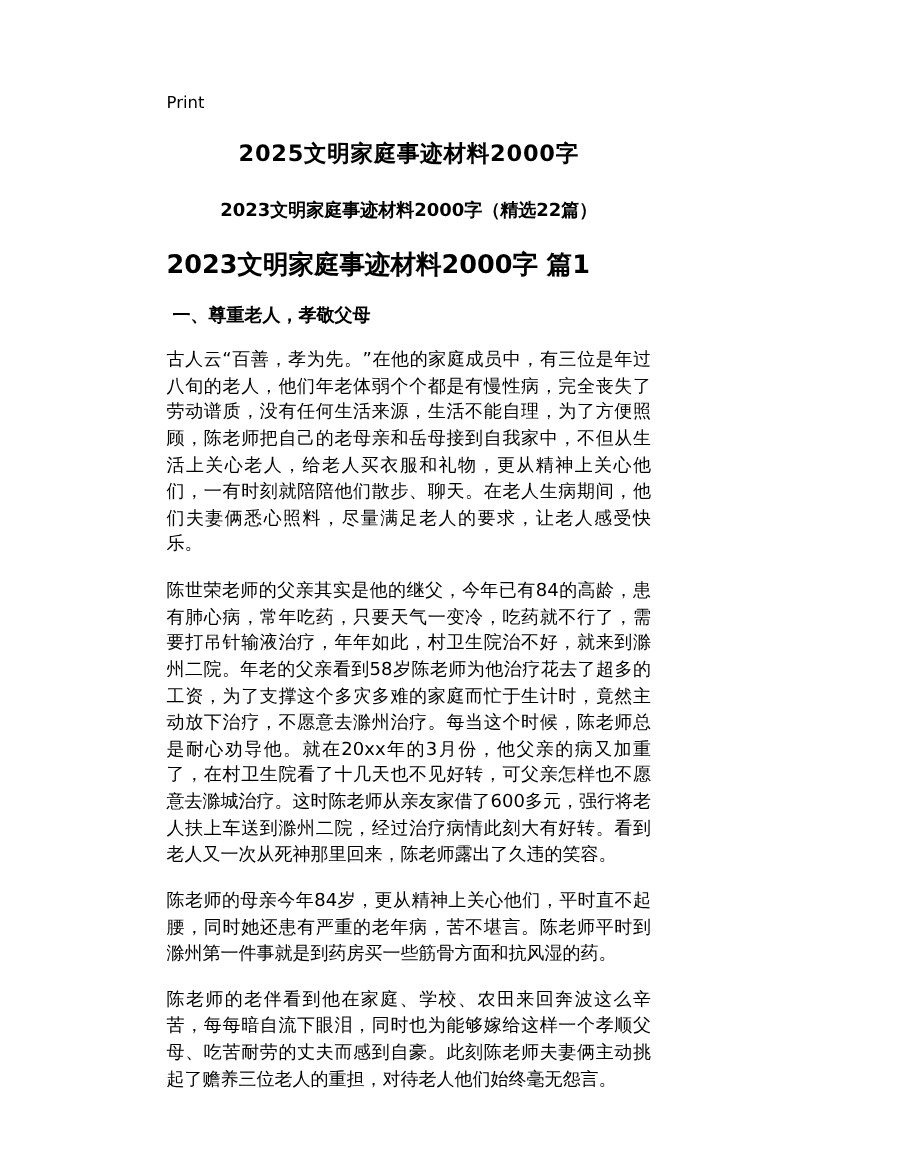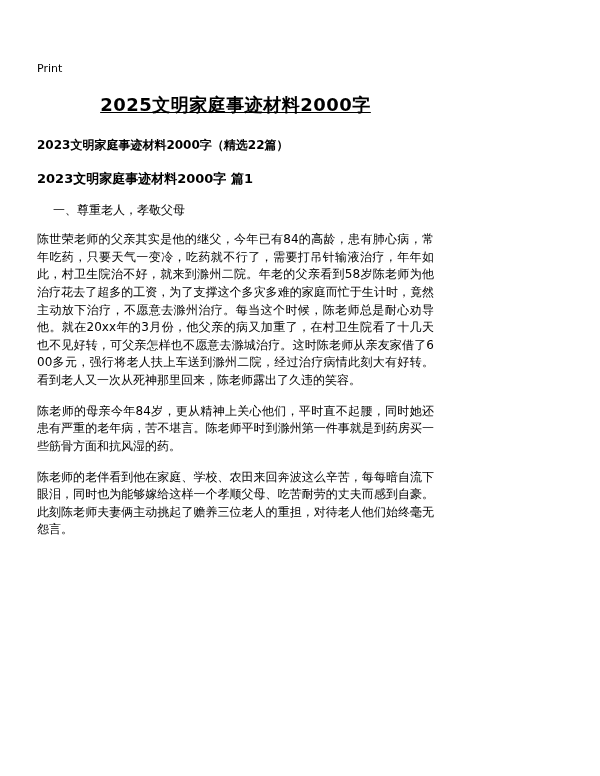--- a/index.html
+++ b/index.html
@@ -8,77 +8,78 @@
     background: #ffffff;
     font-family: "DejaVu Sans", "Liberation Sans", sans-serif;
     color: #000000;
   }
   .page {
     position: relative;
     width: 522px;
     height: 776px;
     background: #ffffff;
     box-sizing: border-box;
-    padding: 62px 88px 40px 37px;
+    padding: 62px 88px 40px 111px;
     overflow: hidden;
   }
   .print-link {
     font-size: 11px;
     color: #000000;
     margin-bottom: 18px;
     cursor: pointer;
     width: max-content;
   }
   .doc-title {
-    font-size: 18px;
+    font-size: 15px;
     font-weight: bold;
     text-align: center;
     margin: 0 0 20px 0;
     letter-spacing: 0.5px;
-    text-decoration: underline;
   }
   .doc-subtitle {
     font-size: 12px;
     font-weight: bold;
     margin: 0 0 16px 0;
+    text-align: center;
   }
   .article-title {
-    font-size: 13px;
+    font-size: 17px;
     font-weight: bold;
     margin: 0 0 14px 0;
   }
   .para {
     font-size: 12px;
     line-height: 1.47;
     text-align: justify;
     margin: 0 0 13px 0;
     word-break: break-all;
   }
   .section-heading {
     font-size: 12px;
-    font-weight: normal;
-    margin: 4px 0 12px 16px;
+    font-weight: bold;
+    margin: 4px 0 12px 4px;
   }
 </style>
 </head>
 <body>
 
 <div class="page">
 
   <div class="print-link">Print</div>
 
   <h1 class="doc-title">2025文明家庭事迹材料2000字</h1>
 
   <div class="doc-subtitle">2023文明家庭事迹材料2000字（精选22篇）</div>
 
   <div class="article-title">2023文明家庭事迹材料2000字 篇1</div>
 
 
   <div class="section-heading">一、尊重老人，孝敬父母</div>
 
+  <p class="para">古人云“百善，孝为先。”在他的家庭成员中，有三位是年过八旬的老人，他们年老体弱个个都是有慢性病，完全丧失了劳动谱质，没有任何生活来源，生活不能自理，为了方便照顾，陈老师把自己的老母亲和岳母接到自我家中，不但从生活上关心老人，给老人买衣服和礼物，更从精神上关心他们，一有时刻就陪陪他们散步、聊天。在老人生病期间，他们夫妻俩悉心照料，尽量满足老人的要求，让老人感受快乐。</p>
 
   <p class="para">陈世荣老师的父亲其实是他的继父，今年已有84的高龄，患有肺心病，常年吃药，只要天气一变冷，吃药就不行了，需要打吊针输液治疗，年年如此，村卫生院治不好，就来到滁州二院。年老的父亲看到58岁陈老师为他治疗花去了超多的工资，为了支撑这个多灾多难的家庭而忙于生计时，竟然主动放下治疗，不愿意去滁州治疗。每当这个时候，陈老师总是耐心劝导他。就在20xx年的3月份，他父亲的病又加重了，在村卫生院看了十几天也不见好转，可父亲怎样也不愿意去滁城治疗。这时陈老师从亲友家借了600多元，强行将老人扶上车送到滁州二院，经过治疗病情此刻大有好转。看到老人又一次从死神那里回来，陈老师露出了久违的笑容。</p>
 
   <p class="para">陈老师的母亲今年84岁，更从精神上关心他们，平时直不起腰，同时她还患有严重的老年病，苦不堪言。陈老师平时到滁州第一件事就是到药房买一些筋骨方面和抗风湿的药。</p>
 
 
   <p class="para">陈老师的老伴看到他在家庭、学校、农田来回奔波这么辛苦，每每暗自流下眼泪，同时也为能够嫁给这样一个孝顺父母、吃苦耐劳的丈夫而感到自豪。此刻陈老师夫妻俩主动挑起了赡养三位老人的重担，对待老人他们始终毫无怨言。</p>
 
 </div>
 

